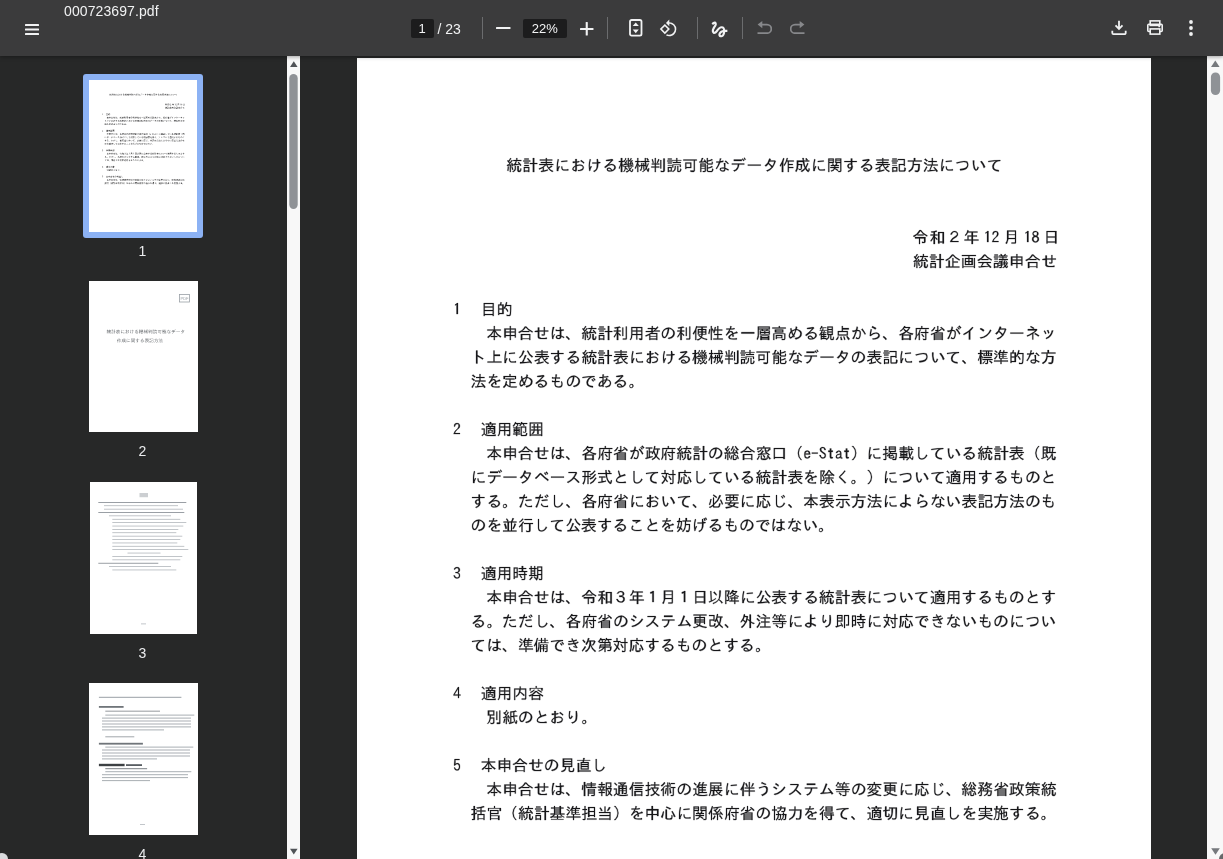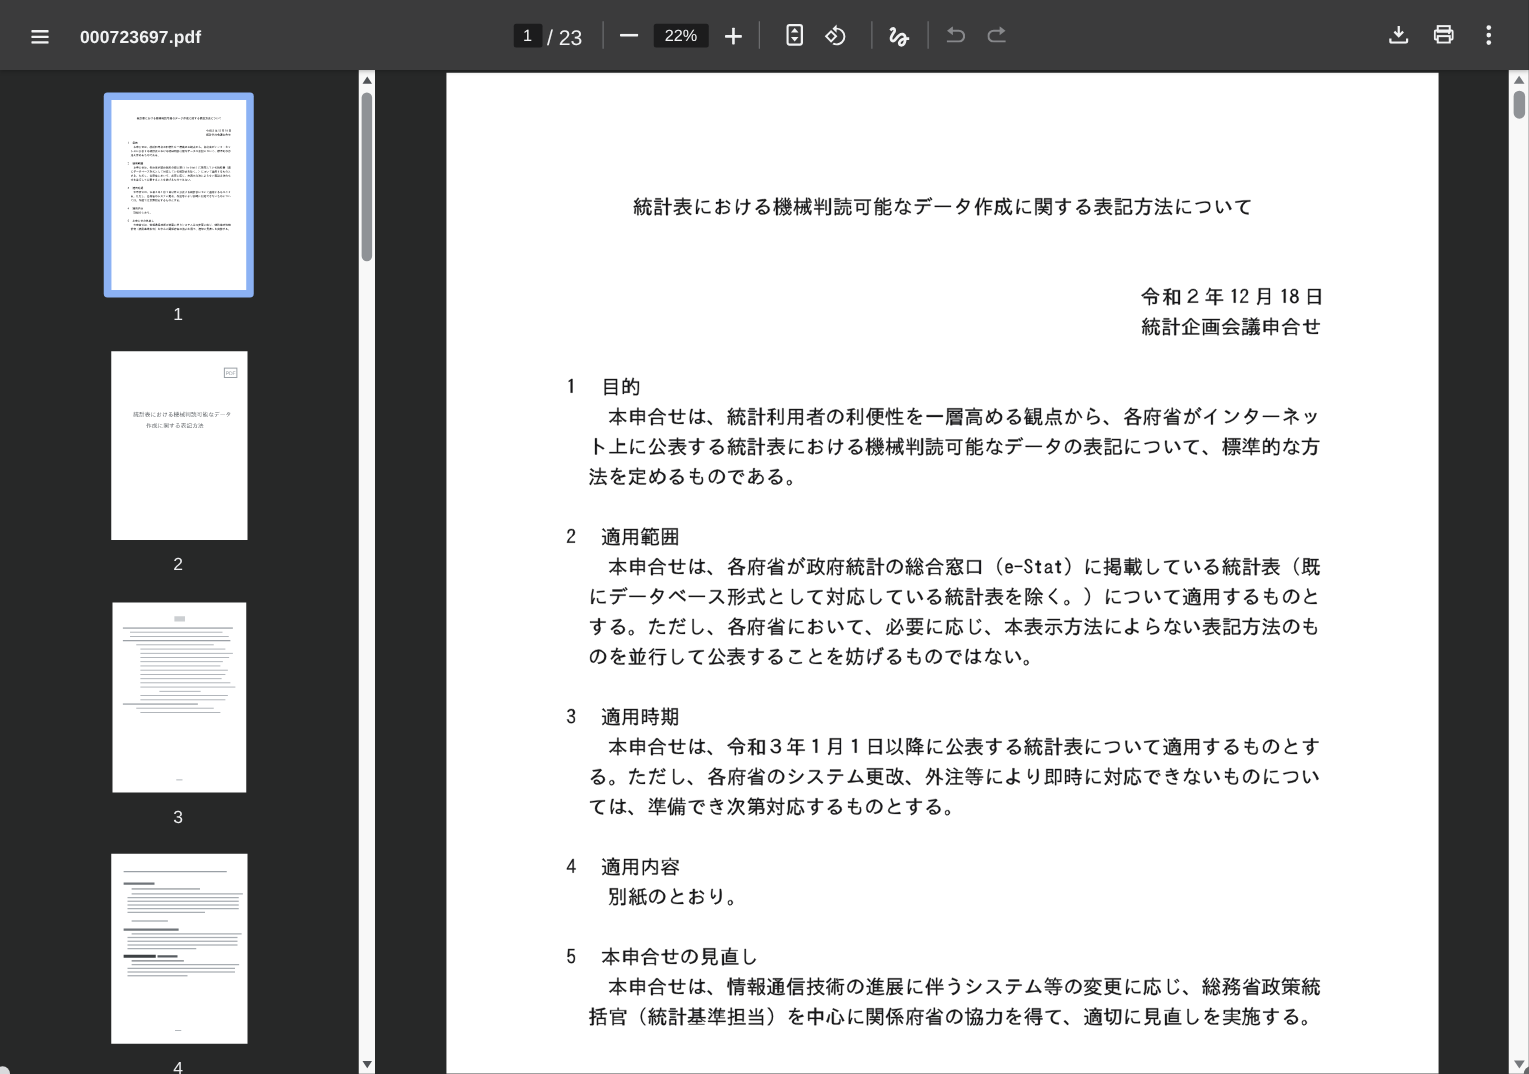--- a/index.html
+++ b/index.html
@@ -1,21 +1,21 @@
 <!DOCTYPE html>
 <html><head><meta charset="utf-8">
 <style>
 *{margin:0;padding:0;box-sizing:border-box}
 html,body{width:1223px;height:859px;overflow:hidden;background:#272828;font-family:"Liberation Sans",sans-serif}
 .abs{position:absolute}
 #toolbar{position:absolute;left:0;top:0;width:1223px;height:56px;background:#3b3b3c;box-shadow:0 1px 4px rgba(0,0,0,.35);z-index:5}
 .tbtext{position:absolute;color:#f1f2f3}
 .darkbox{position:absolute;background:#1c1c1d;border-radius:2px;color:#f3f4f5;text-align:center}
 .sep{position:absolute;top:17px;width:1px;height:22px;background:#6b6c6e}
-#fname{left:64px;top:21px;font-size:14px;font-weight:700;letter-spacing:.1px}
+#fname{left:64px;top:3px;font-size:14px;font-weight:400;letter-spacing:.1px}
 .label{position:absolute;color:#ebecee;font-size:14px;text-align:center;width:40px}
 .thumbpage{position:absolute;background:#fff}
 </style></head>
 <body>
 <svg style="position:absolute;width:0;height:0">
     <defs>
       <path id="g0" d="M6-15Q4-18 2-20L3-22Q3-22 4-21Q4-21 5-21Q6-23 8-26L10-25Q8-22 6-19Q6-18 7-17Q9-20 11-22L13-21Q9-16 6-13Q9-13 11-13Q11-14 10-16L12-16Q13-14 14-10L12-10Q12-10 12-11Q10-11 9-11L9 2L7 2L7-11L6-11Q5-11 2-10L1-12Q2-12 3-13Q4-13 4-13Q5-14 6-15ZM19-14Q21-14 25-14Q24-16 23-18L25-18Q27-16 30-12L28-10Q27-12 26-13Q22-12 15-11L14-14Q14-14 15-14Q15-14 16-14Q16-14 16-14Q18-17 19-20L14-20L14-22L20-22L20-26L22-26L22-22L30-22L30-20L21-20Q20-17 19-14ZM2-1Q3-4 3-9L5-9Q5-4 4 0ZM12-2Q11-6 10-9L12-9Q13-7 14-3ZM22-10L25-10L25-2Q25-1 25-1Q25-1 26-1Q28-1 28-1Q28-2 28-5L28-5L30-5Q30 0 29 0Q29 2 26 2Q23 2 23 1Q22 0 22-1ZM12 1Q16-1 17-4Q17-6 17-10L17-10L19-10Q19-5 19-3Q18 0 14 2Z"></path>
       <path id="g1" d="M14-8L14 2L12 2L12 1L5 1L5 2L3 2L3-8ZM5-6L5-1L12-1L12-6ZM21-16L21-26L24-26L24-16L30-16L30-14L24-14L24 2L21 2L21-14L15-14L15-16ZM4-25L13-25L13-23L4-23ZM2-21L16-21L16-19L2-19ZM4-17L13-17L13-15L4-15ZM4-12L13-12L13-10L4-10Z"></path>
       <path id="g2" d="M16-12Q14-10 11-8L11-1Q15-2 19-3L19-1Q13 1 6 2L5 0Q8-1 9-1L9-1L9-6Q6-5 2-3L1-5Q9-7 13-12L2-12L2-14L15-14L15-16L5-16L5-18L15-18L15-21L3-21L3-23L15-23L15-26L17-26L17-23L28-23L28-21L17-21L17-18L27-18L27-16L17-16L17-14L30-14L30-12L18-12Q19-9 21-7Q24-9 26-11L28-9Q25-7 22-5Q25-2 30 0L28 2Q19-3 16-12Z"></path>
       <path id="g3" d="M5 0Q5-6 5-10Q5-16 7-24L9-23Q7-15 7-10Q7-8 7-6Q8-7 9-10L11-9Q8-4 8-1Q8 0 8 0ZM14-20Q20-21 26-21L26-19Q20-19 14-18ZM28-1Q25-1 22-1Q18-1 16-2Q14-4 14-8Q14-8 14-9L16-9Q16-9 16-8Q16-8 16-8Q16-5 17-4Q18-3 22-3Q24-3 28-4Z"></path>
@@ -856,21 +856,21 @@
  <svg class="abs" style="left:25px;top:24px" width="14" height="11">
       <g fill="#f1f2f3">
         <rect y="0" width="14" height="1.9" rx=".5"></rect>
         <rect y="4.5" width="14" height="1.9" rx=".5"></rect>
         <rect y="9" width="14" height="1.9" rx=".5"></rect>
       </g>
     </svg>
  <div class="tbtext" id="fname">000723697.pdf</div>
 
  <div class="darkbox" style="left:410.5px;top:18.5px;width:23px;height:19px;font-size:13px;line-height:19px">1</div>
- <div class="tbtext" style="left:437.5px;top:20.5px;font-size:17px">/ 23</div>
+ <div class="tbtext" style="left:437.5px;top:20.5px;font-size:14px">/ 23</div>
  <div class="sep" style="left:482px"></div>
  <svg class="abs" style="left:496px;top:27.4px" width="15" height="3">
       <rect width="14.5" height="2.1" rx=".6" fill="#f1f2f3"></rect>
     </svg>
  <div class="darkbox" style="left:522.5px;top:18.5px;width:44.5px;height:19px;font-size:13px;line-height:19px">22%</div>
  <svg class="abs" style="left:580px;top:21.5px" width="14" height="14">
       <g fill="#f1f2f3">
         <rect y="6" width="13.5" height="2.1" rx=".6"></rect>
         <rect x="5.7" width="2.1" height="13.5" rx=".6"></rect>
       </g>

